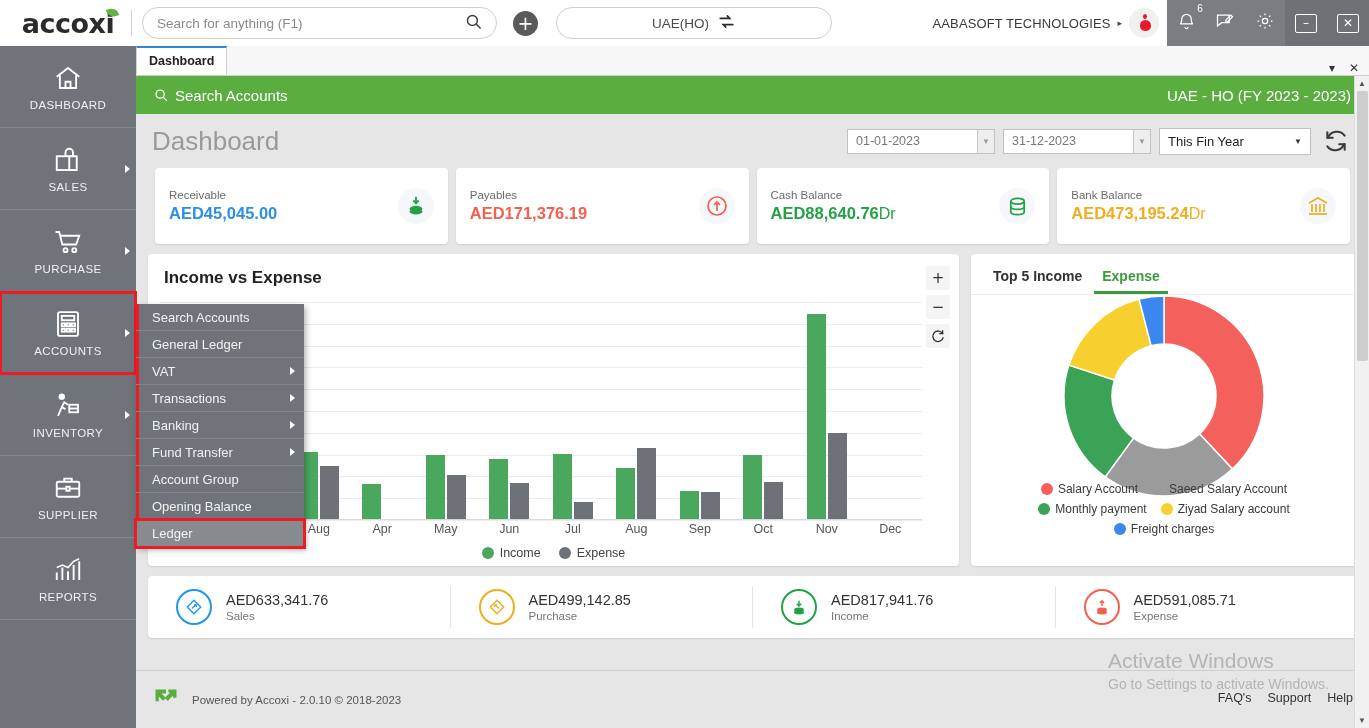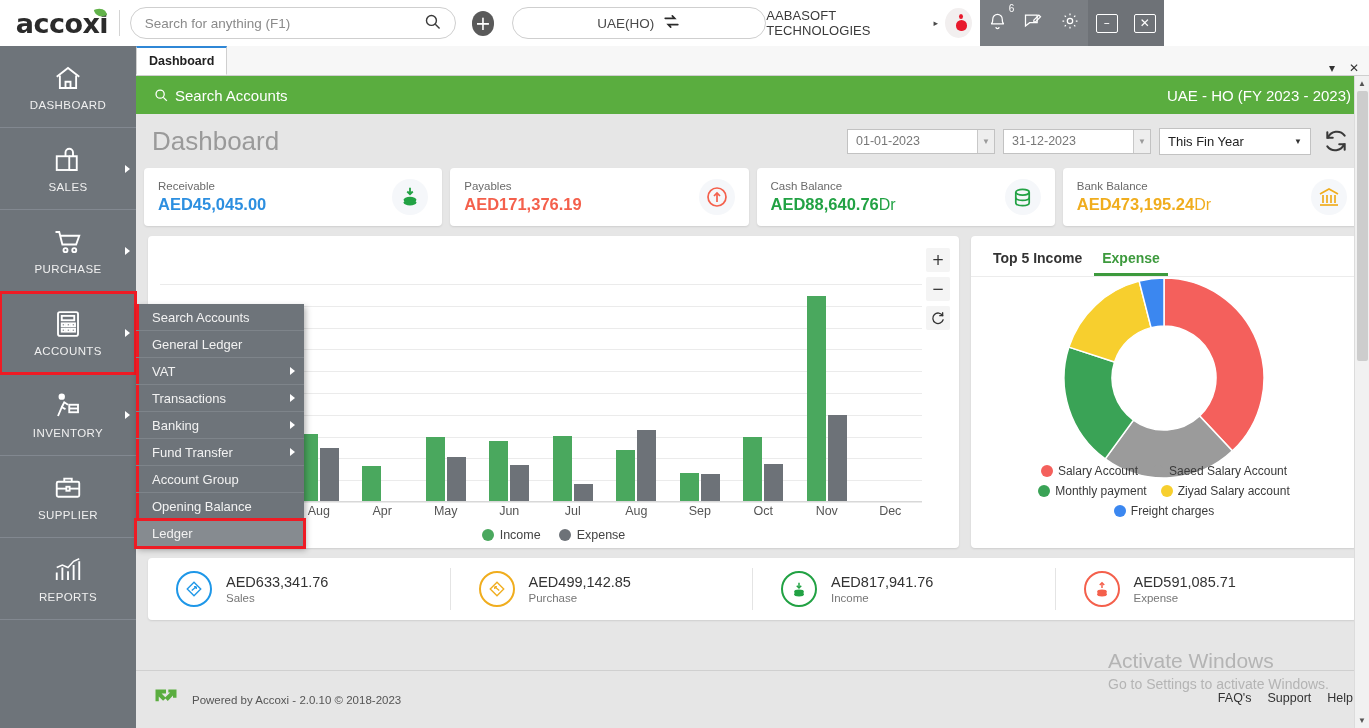--- a/index.html
+++ b/index.html
@@ -5,21 +5,21 @@
   * { box-sizing: border-box; margin: 0; padding: 0; }
   html, body {
     width: 1369px; height: 728px;
     font-family: "Liberation Sans", sans-serif;
     background: #ffffff; overflow: hidden;
   }
   body { position: relative; }
 
   
   #topbar {
-    position: absolute; left: 0; top: 0; width: 1164px; height: 46px;
+    position: absolute; left: 0; top: 0; width: 1369px; height: 46px;
     background: #ffffff; display: flex; align-items: center;
   }
   #logo {
     width: 136px; height: 46px; display: flex; align-items: center;
     justify-content: center; position: relative;
   }
   #logo .word {
     font-size: 27px; font-weight: bold; color: #2b2b2b; letter-spacing: -0.5px;
     font-family: "DejaVu Sans", sans-serif;
   }
@@ -158,21 +158,21 @@
   }
   .selbox {
     width: 152px; height: 27px; background: #fff; border: 1px solid #c2c2c2;
     display: flex; align-items: center; justify-content: space-between;
     padding: 0 8px; font-size: 13px; color: #222;
   }
   .selbox .dd { font-size: 8px; color: #333; }
   #refresh-big { width: 34px; display: flex; justify-content: center; cursor: pointer; }
 
   
-  #kpis { display: flex; gap: 8px; padding: 0 8px; height: 58px; }
+  #kpis { display: flex; gap: 8px; padding: 0 19px; height: 76px; }
   .kpi {
     flex: 1; background: #fff; border-radius: 4px; display: flex;
     align-items: center; justify-content: space-between; padding: 0 14px;
     box-shadow: 0 1px 2px rgba(0,0,0,0.10);
   }
   .kpi .lab { font-size: 11.5px; color: #6a6a6a; }
   .kpi .amt { font-size: 16.5px; font-weight: bold; margin-top: 3px; }
   .kpi .amt .dr { font-size: 16px; font-weight: normal; }
   .kpi .ico {
     width: 36px; height: 36px; border-radius: 50%; background: #f5f7fa;
@@ -567,20 +567,21 @@
             <path d="M3 20h18"></path>
             <path d="M6 10v8M10 10v8M14 10v8M18 10v8"></path>
         </svg>
       </div>
     </div>
   </div>
 
   <div id="charts">
 
     <div class="panel" id="panel-bar">
+      <div class="paneltitle">Income vs Expense</div>
 
       <div class="zoomctl">
         <div>+</div>
         <div>−</div>
         <div>
           <svg width="14" height="14" viewBox="0 0 24 24" fill="none" stroke="#333" stroke-width="2.2" stroke-linecap="round">
             <path d="M20 8a9 9 0 10.8 7"></path>
               <path d="M20 3v5h-5"></path>
           </svg>
         </div>

